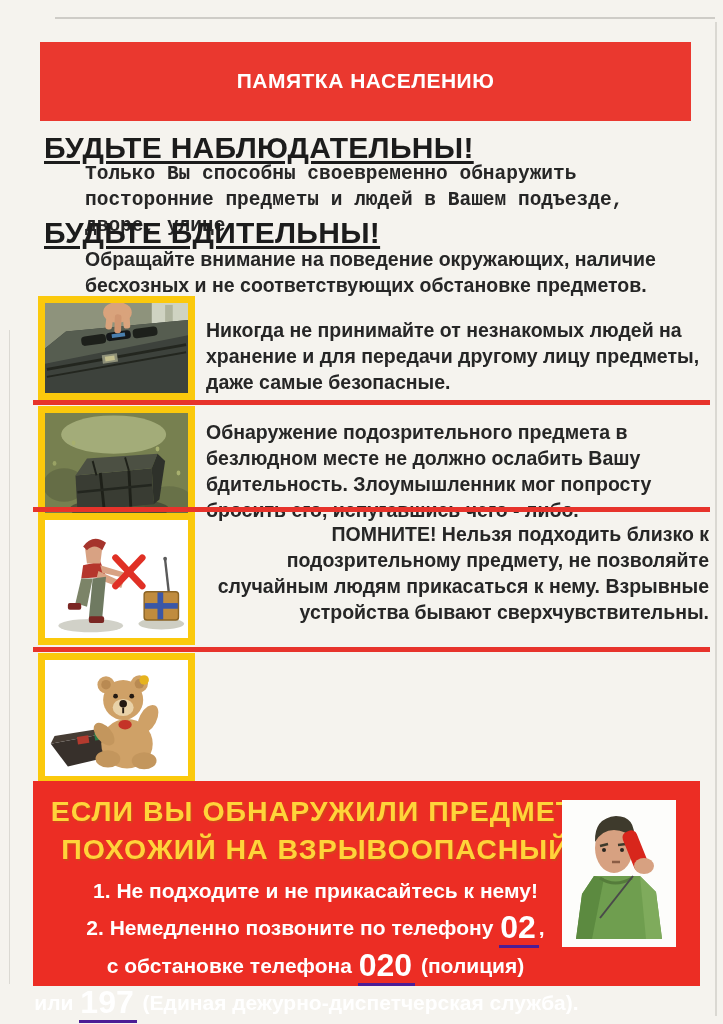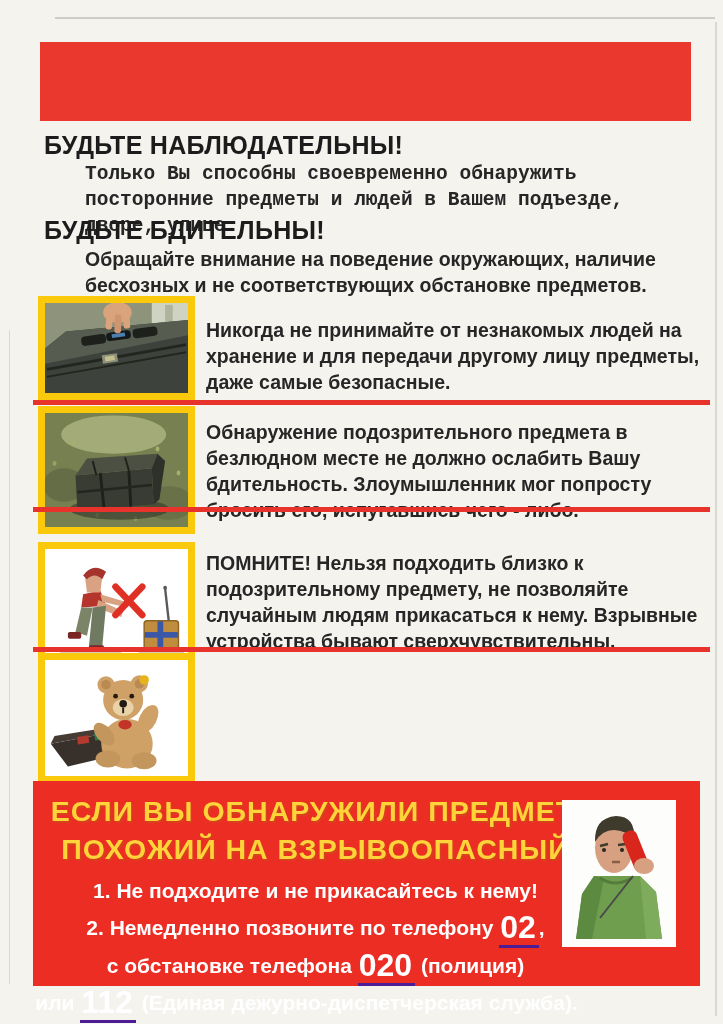--- a/index.html
+++ b/index.html
@@ -20,37 +20,38 @@
   .header-banner {
     position:absolute; left:40px; top:42px; width:651px; height:79px;
     background:#ea382f;
     display:flex; flex-direction:column; align-items:center; justify-content:center;
     color:#ffffff; text-align:center; letter-spacing:.5px;
     font-size:21px; line-height:1.45;
   }
 
   .section-heading {
     position:absolute; left:44px;
-    font-size:25px; color:#1c1c1c;
+    font-size:30px; color:#1c1c1c;
+    text-decoration:underline;
     text-underline-offset:3px;
     letter-spacing:.3px;
   }
   .s1-head { top:131px; }
   .s2-head { top:216px; }
   .section-body {
     position:absolute; left:85px; width:612px;
     font-size:19.5px; line-height:1.33; color:#262626;
   }
   .s1-body { top:162px;font-family:Liberation Mono, monospace; }
   .s2-body { top:247px; }
 
   .tip-row { position:absolute; left:38px; right:14px; display:flex; }
   .row1 { top:296px; height:104px; }
   .row2 { top:406px; height:128px;justify-content:center; }
-  .row3 { top:542px; height:132px; }
+  .row3 { top:513px; height:132px;text-align:right; }
   .row4 { top:653px; height:130px; }
   .photo-frame {
     flex:0 0 157px; width:157px; background:#fbc90c;
     padding:7px; margin-right:11px;
   }
   .photo-frame .inner { width:100%; height:100%; background:#fff; overflow:hidden; }
   .photo-frame svg { display:block; width:100%; height:100%; }
   .tip-text {
     flex:1; align-self:center;
     font-size:19.5px; line-height:1.34; color:#262626;
@@ -90,20 +91,21 @@
   .phone-photo svg { display:block; width:100%; height:100%; }
 </style>
 </head>
 <body>
 
 <div class="scan-top"></div>
 <div class="scan-right"></div>
 <div class="scan-left"></div>
 
 <div class="header-banner">
+  <div>ПАМЯТКА НАСЕЛЕНИЮ</div>
 </div>
 
 <div class="section-heading s1-head">БУДЬТЕ НАБЛЮДАТЕЛЬНЫ!</div>
 <div class="section-body s1-body">Только Вы способны своевременно обнаружить посторонние предметы и людей в Вашем подъезде,  дворе, улице.</div>
 
 <div class="section-heading s2-head">БУДЬТЕ БДИТЕЛЬНЫ!</div>
 <div class="section-body s2-body">Обращайте внимание на поведение окружающих, наличие бесхозных и не соответствующих обстановке предметов.</div>
 
 <div class="tip-row row1">
   <div class="photo-frame">
@@ -229,21 +231,21 @@
   </div>
 </div>
 
 <div class="alert-box">
   <div class="alert-left">
     <div class="alert-heading">ЕСЛИ ВЫ ОБНАРУЖИЛИ ПРЕДМЕТ,</div>
     <div class="alert-heading" style="margin-top:2px;">ПОХОЖИЙ НА ВЗРЫВООПАСНЫЙ</div>
     <div class="alert-item ai1">1. Не подходите и не прикасайтесь к нему!</div>
     <div class="alert-item ai2"><span>2. Немедленно позвоните по телефону </span><span class="big">02</span><span>,</span></div>
     <div class="alert-item ai3"><span>с обстановке телефона </span><span class="big">020</span><span> (полиция)</span></div>
-    <div class="alert-item ai4"><span>или </span><span class="big">112</span><span> (Единая дежурно-диспетчерская служба).</span></div>
+    <div class="alert-item ai4"><span>или </span><span class="big">197</span><span> (Единая дежурно-диспетчерская служба).</span></div>
   </div>
   <div class="phone-photo">
     <svg viewBox="0 0 98 131" preserveAspectRatio="none">
       <rect x="0" y="0" width="98" height="131" fill="#fdfdfb"></rect>
       <polygon points="6,131 12,86 24,68 70,68 86,84 92,131" fill="#6f9e4f"></polygon>
       <polygon points="6,131 12,86 24,68 34,70 22,131" fill="#5c8a40"></polygon>
       <polygon points="70,68 86,84 92,131 76,131" fill="#7fab5c"></polygon>
       <path d="M30,70 Q45,80 62,70" stroke="#557c3b" stroke-width="3" fill="none"></path>
       <ellipse cx="44" cy="40" rx="19" ry="25" fill="#d7a181"></ellipse>
       <path d="M25,34 Q24,10 46,8 Q66,8 64,32 Q56,22 44,22 Q32,22 25,34 Z" fill="#3e3a2c"></path>

